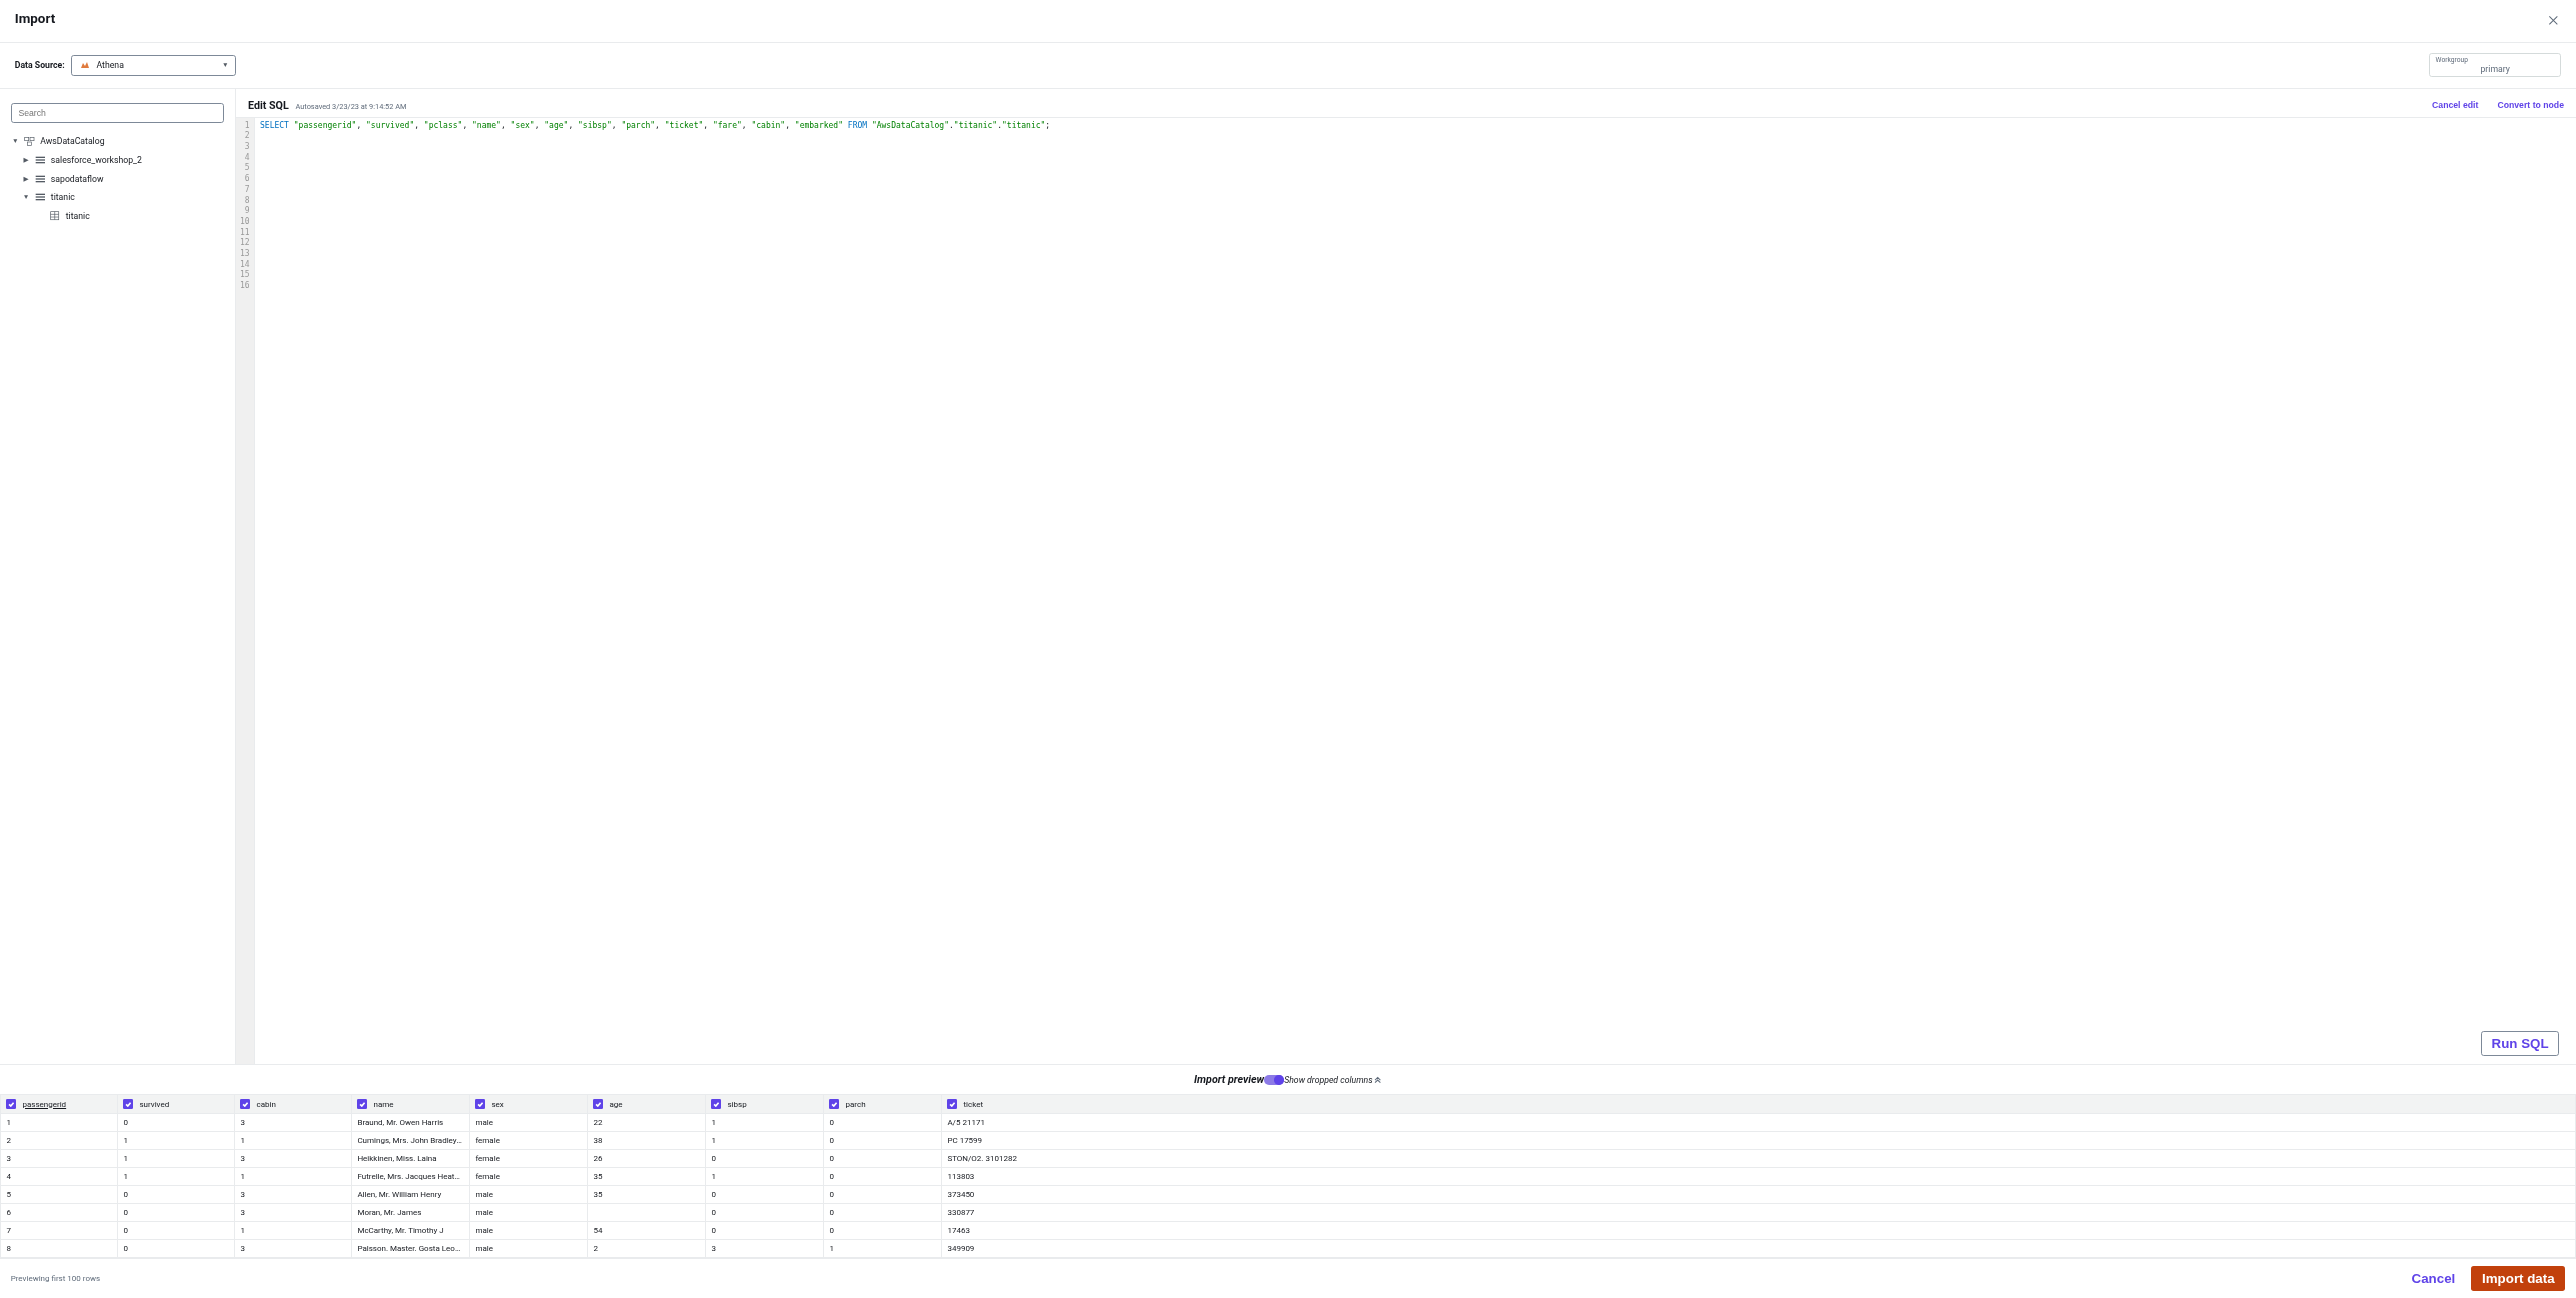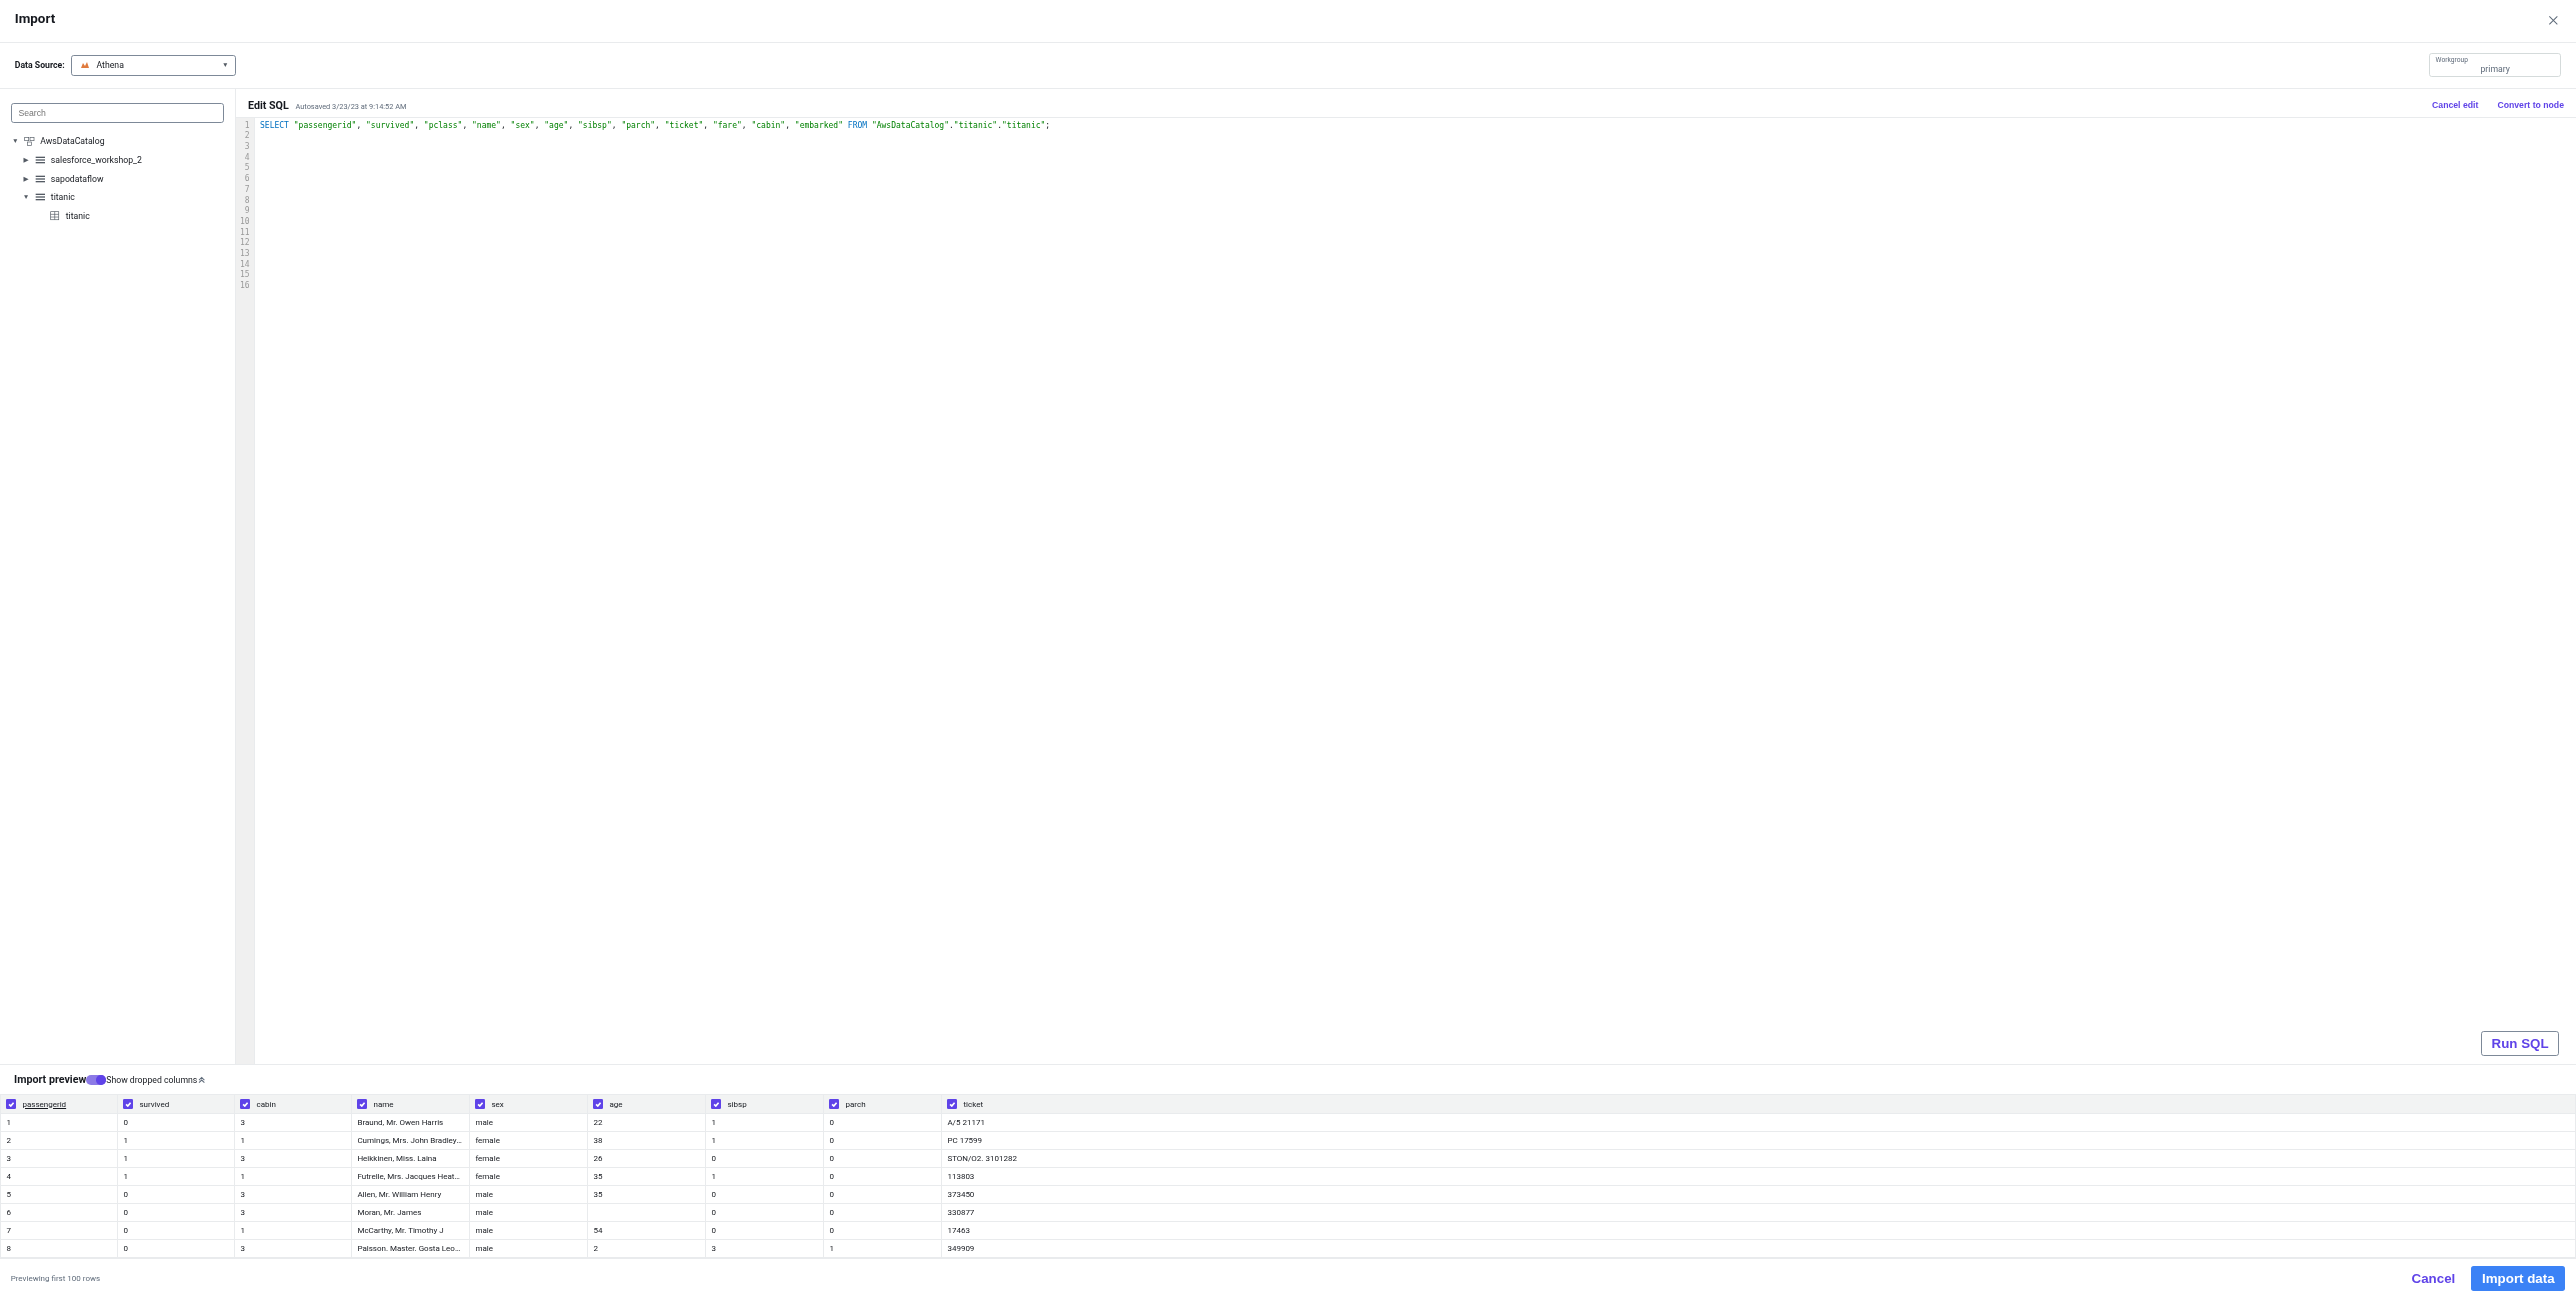--- a/index.html
+++ b/index.html
@@ -34,37 +34,37 @@
 .editor-actions { display: flex; gap: 19px; }
 .link-btn { background: none; border: none; color: #5f43e8; font-weight: 700; cursor: pointer; font-size: 8.7px; }
 .code-wrap { display: flex; flex: 1; background: #fff; border-top: 0.7px solid #e9ebed; position: relative; }
 .gutter { background: #f0f0f0; color: #999; text-align: right; padding: 2.7px 4px; font-family: Consolas, Monaco, monospace; font-size: 8px; line-height: 10.7px; border-right: 0.7px solid #e9ebed; user-select: none; }
 .code { padding: 2.7px 5.4px; font-family: Consolas, Monaco, monospace; font-size: 8px; line-height: 10.7px; white-space: pre; flex: 1; }
 .kw { color: #0070c1; }
 .str { color: #008000; }
 .run-sql-wrap { position: absolute; bottom: 8px; right: 17px; }
 .run-sql-btn { background: #fff; border: 0.7px solid #7d8998; border-radius: 2.7px; padding: 4px 9.4px; font-weight: 700; color: #5f43e8; cursor: pointer; }
 .preview-section { border-top: 0.7px solid #e9ebed; }
-.preview-header { display: flex; align-items: center; justify-content: flex-start; padding: 8px 14px; }
+.preview-header { display: flex; align-items: center; justify-content: center; padding: 8px 14px; font-style: italic; }
 .preview-title { font-size: 10.7px; font-weight: 700; }
 .preview-controls { display: flex; align-items: center; }
 .toggle { width: 20px; height: 10.7px; background: #8c7ae6; border-radius: 5.4px; position: relative; cursor: pointer; }
 .toggle-knob { width: 9.4px; height: 9.4px; background: #5f43e8; border-radius: 50%; position: absolute; top: 0.7px; right: 0.7px; }
 .collapse-btn { background: none; border: none; cursor: pointer; font-size: 9.4px; color: #5f6b7a; }
 .data-table { width: 100%; border-collapse: collapse; table-layout: fixed; }
 .data-table th, .data-table td { border: 0.7px solid #e9ebed; padding: 4px 5.4px; text-align: left; font-size: 8px; white-space: nowrap; overflow: hidden; text-overflow: ellipsis; }
 .data-table th { background: #f2f3f3; font-weight: 400; }
 .th-content { display: flex; align-items: center; gap: 6.7px; }
 .checkbox { width: 9.4px; height: 9.4px; background: #5f43e8; border-radius: 1.3px; display: inline-flex; align-items: center; justify-content: center; cursor: pointer; flex-shrink: 0; }
 .checkbox svg { width: 6.7px; height: 6.7px; stroke: #fff; stroke-width: 3; fill: none; }
 .footer { display: flex; align-items: center; justify-content: space-between; padding: 6.7px 10.7px; border-top: 0.7px solid #e9ebed; }
 .footer-text { color: #5f6b7a; font-size: 8px; }
 .footer-actions { display: flex; gap: 6.7px; }
 .cancel-btn { background: none; border: none; color: #5f43e8; font-weight: 700; cursor: pointer; padding: 5.4px 9.4px; }
-.import-btn { background: #3b82f6; color: #fff; border: none; border-radius: 2.7px; padding: 5.4px 10.7px; font-weight: 700; cursor: pointer; }
+.import-btn { background: #c2410c; color: #fff; border: none; border-radius: 2.7px; padding: 5.4px 10.7px; font-weight: 700; cursor: pointer; }
 .col-passengerid { width: 117px; text-decoration: underline; }
 .col-survived { width: 117px; }
 .col-pclass { width: 117px; }
 .col-name { width: 118px; }
 .col-sex { width: 118px; }
 .col-age { width: 118px; }
 .col-sibsp { width: 118px; }
 .col-parch { width: 118px; }
 .col-ticket { width: auto; }
 </style>

